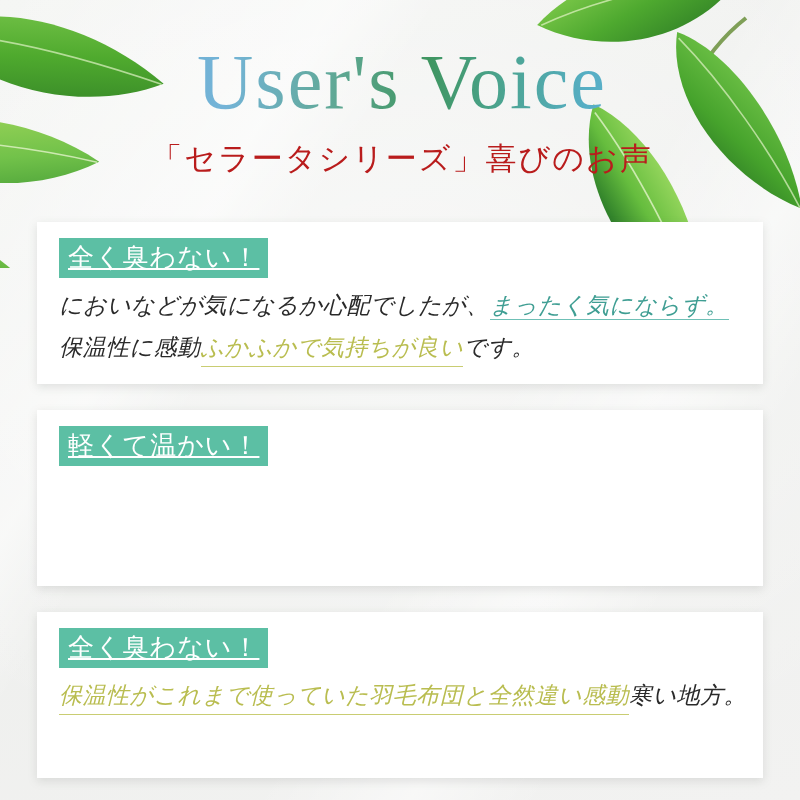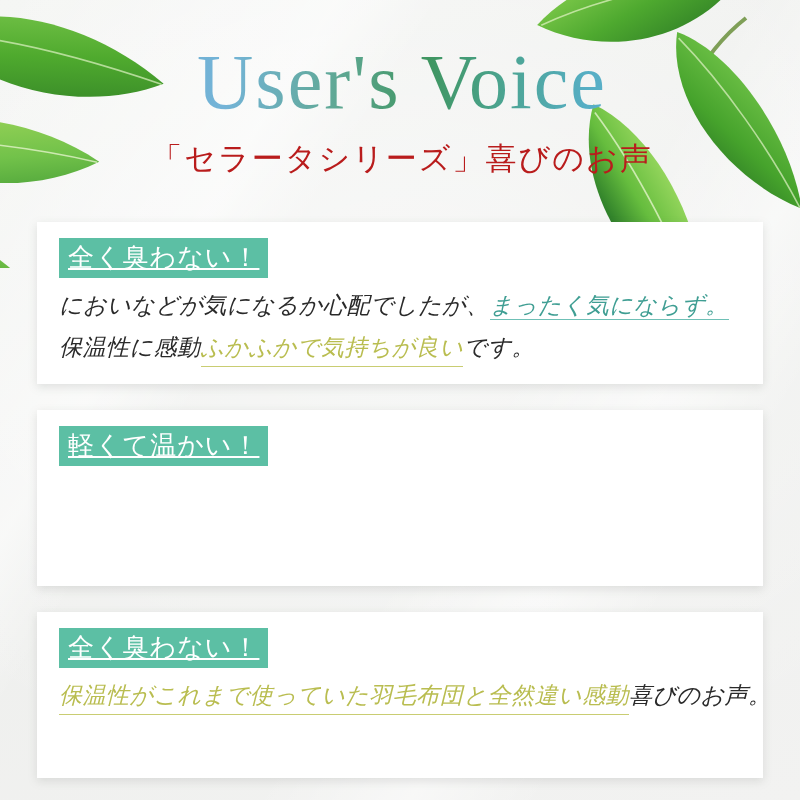--- a/index.html
+++ b/index.html
@@ -235,16 +235,16 @@
       </div>
   </div>
   <div class="card" id="card-1">
     <div class="card-badge">軽くて温かい！</div>
     <div class="card-body">
       </div>
   </div>
   <div class="card" id="card-2">
     <div class="card-badge">全く臭わない！</div>
     <div class="card-body">
-        <span class="card-line"><span class="hl-olive">保温性がこれまで使っていた羽毛布団と全然違い感動</span><span>喜びのお声。</span></span>
+        <span class="card-line"><span class="hl-olive">保温性がこれまで使っていた羽毛布団と全然違い感動</span><span>寒い地方。</span></span>
       </div>
   </div>
 </div>
 
 </body></html>

